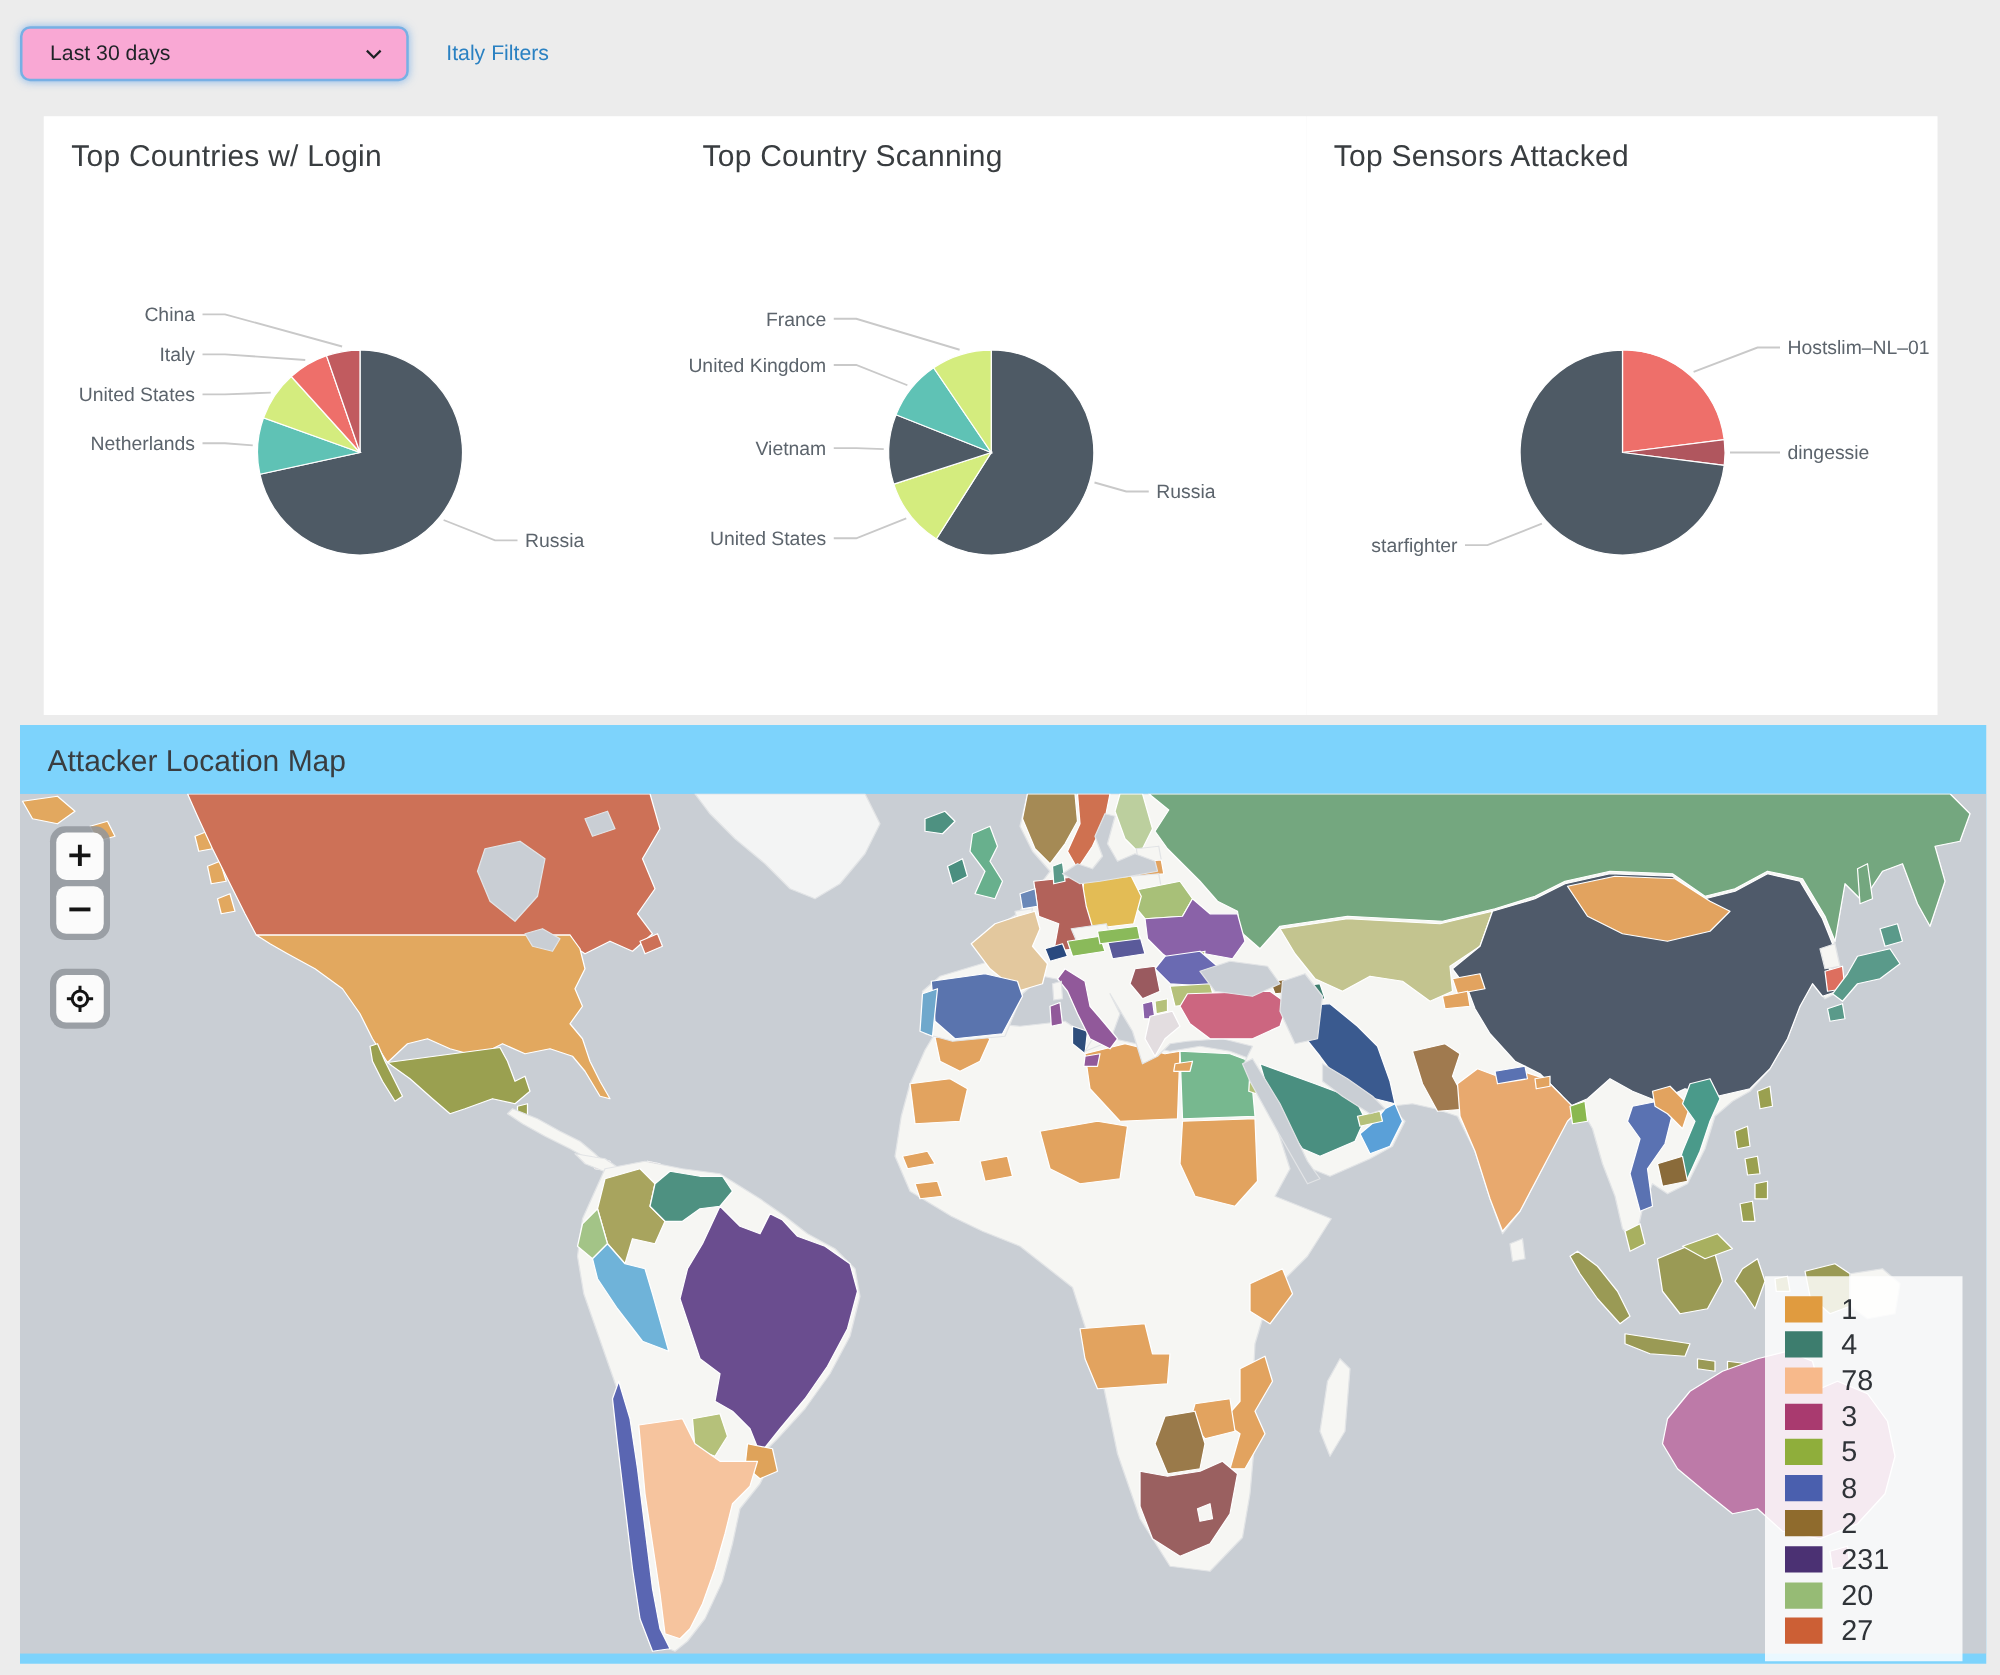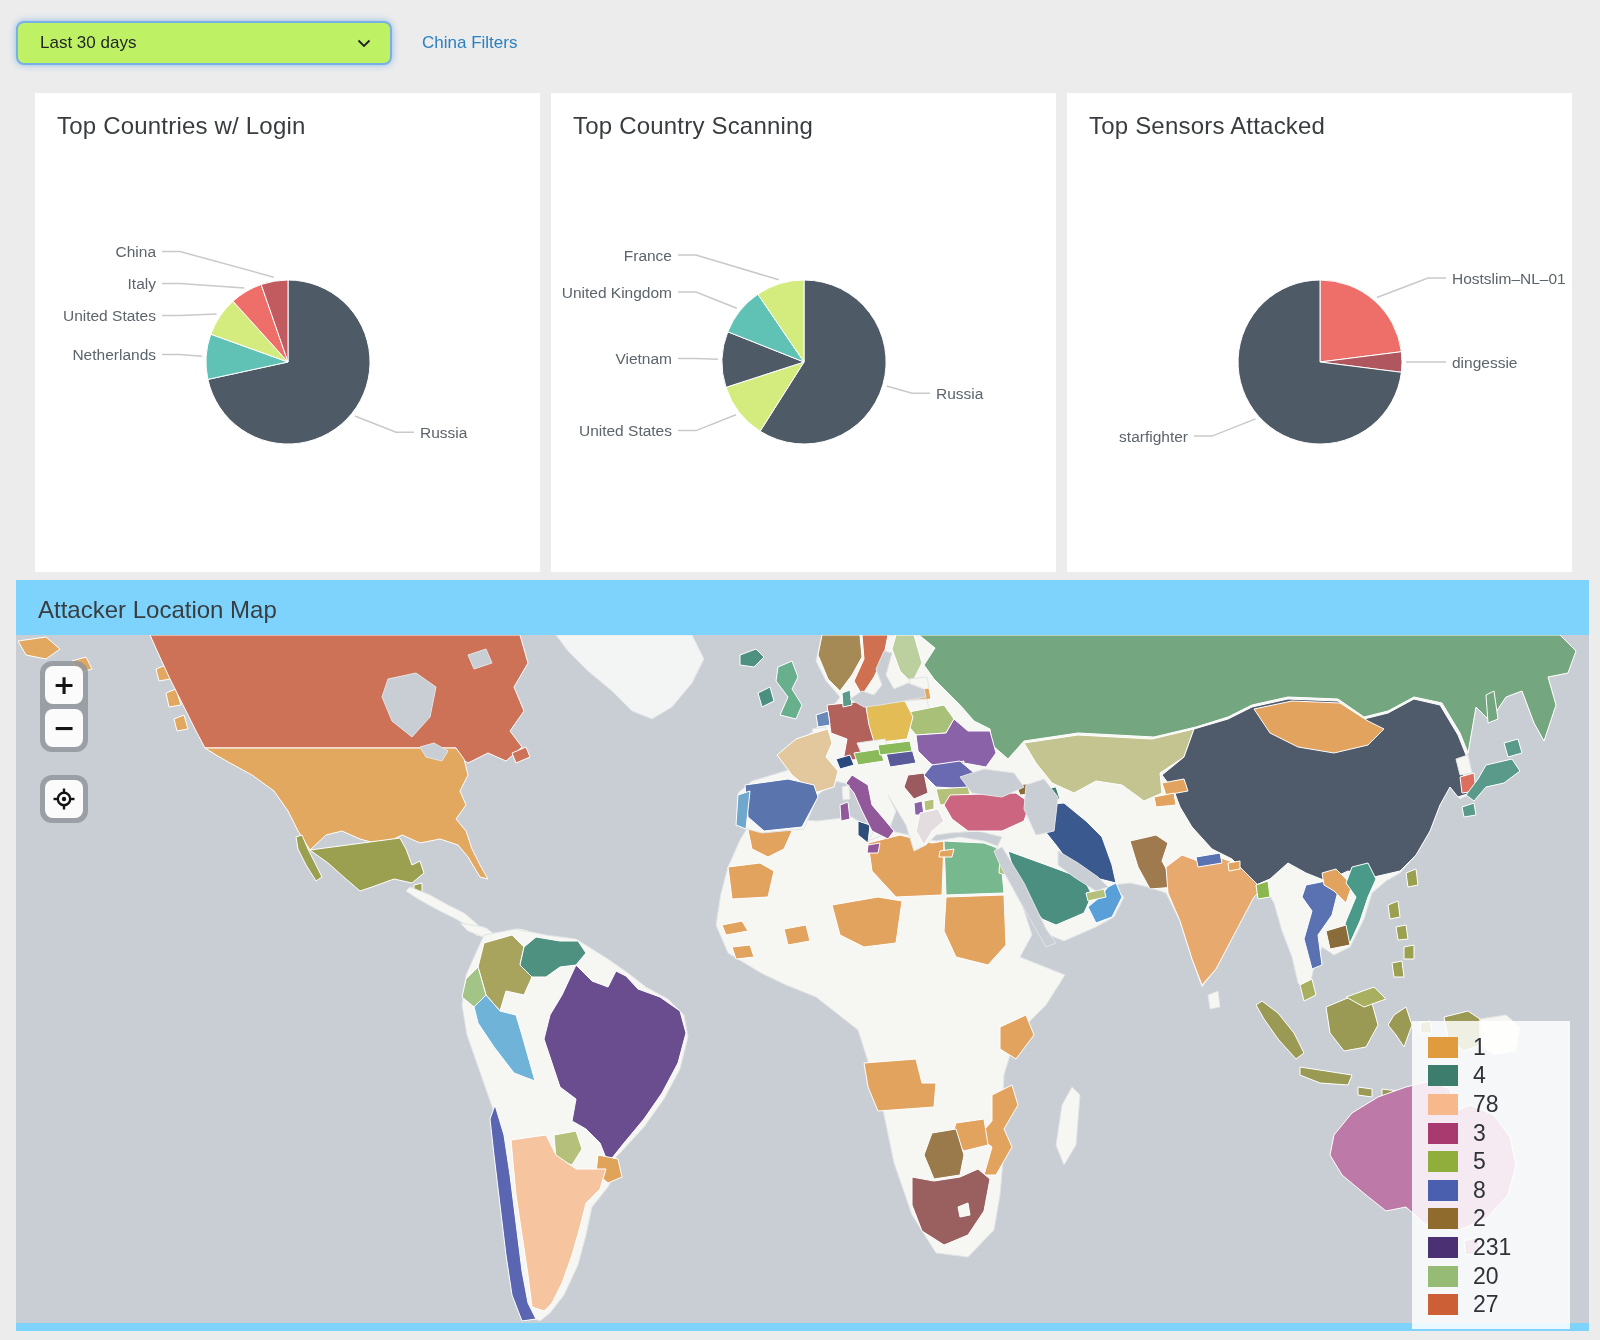--- a/index.html
+++ b/index.html
@@ -5,31 +5,31 @@
   html,body{margin:0;padding:0;}
   body{
     width:1600px;height:1340px;position:relative;
     background:#ececec;
     font-family:"Liberation Sans","DejaVu Sans",sans-serif;
     -webkit-font-smoothing:antialiased;
   }
   
   .filterbar{position:absolute;top:21px;left:16px;height:44px;display:flex;align-items:center;}
   .dropdown{
-    width:376px;height:44px;box-sizing:border-box;
-    background:#bef264;border:2px solid #77b0e4;border-radius:8px;
+    width:311px;height:44px;box-sizing:border-box;
+    background:#f9a8d4;border:2px solid #77b0e4;border-radius:8px;
     box-shadow:0 0 7px rgba(93,160,230,.65);
     display:flex;align-items:center;justify-content:space-between;
     padding:0 18px 0 22px;cursor:pointer;
   }
   .dropdown .val{font-size:17px;color:#1f2327;}
   .chev{width:16px;height:16px;display:block;}
   .hide-filters{margin-left:30px;font-size:17px;color:#2a81c2;cursor:pointer;text-decoration:none;}
   
-  .pierow{position:absolute;top:93px;left:16px;width:1537px;height:479px;display:flex;gap:11px;padding-left:19px;}
+  .pierow{position:absolute;top:93px;left:16px;width:1537px;height:479px;display:flex;padding-left:19px;}
   .panel{background:#ffffff;flex:0 0 505px;height:479px;position:relative;}
   .panel h2{
     margin:0;padding:19px 0 0 22px;font-size:24px;font-weight:400;color:#393d40;letter-spacing:.2px;
   }
   .panel svg.pie{position:absolute;left:0;top:60px;}
   
   .mappanel{position:absolute;top:580px;left:16px;width:1573px;height:751px;background:#7dd3fc;}
   .mappanel h2{margin:0;padding:16px 0 0 22px;font-size:24px;font-weight:400;color:#393d40;}
   .mapwrap{position:absolute;top:55px;left:0;width:1573px;height:688px;}
   .mapwrap svg{display:block;}
@@ -57,21 +57,21 @@
 </head>
 <body>
 
 <div class="filterbar">
   <div class="dropdown">
     <span class="val">Last 30 days</span>
     <svg class="chev" viewBox="0 0 16 16">
       <path d="M2.5 5.5 L8 11 L13.5 5.5" fill="none" stroke="#1d2124" stroke-width="1.8"></path>
     </svg>
   </div>
-  <a class="hide-filters" href="#">China Filters</a>
+  <a class="hide-filters" href="#">Italy Filters</a>
 </div>
 
 <div class="pierow">
   <div class="panel">
     <h2>Top Countries w/ Login</h2>
     <svg class="pie" width="505" height="419" viewBox="0 0 505 419">
         <path d="M253,209 L253.0,127.0 A82,82 0 1 1 172.9,226.4 Z" fill="#4e5a65" stroke="#ffffff" stroke-width="1"></path>
         <path d="M253,209 L172.9,226.4 A82,82 0 0 1 175.8,181.2 Z" fill="#5fc2b5" stroke="#ffffff" stroke-width="1"></path>
         <path d="M253,209 L175.8,181.2 A82,82 0 0 1 198.0,148.2 Z" fill="#d4ec7e" stroke="#ffffff" stroke-width="1"></path>
         <path d="M253,209 L198.0,148.2 A82,82 0 0 1 226.2,131.5 Z" fill="#ee6f6a" stroke="#ffffff" stroke-width="1"></path>

